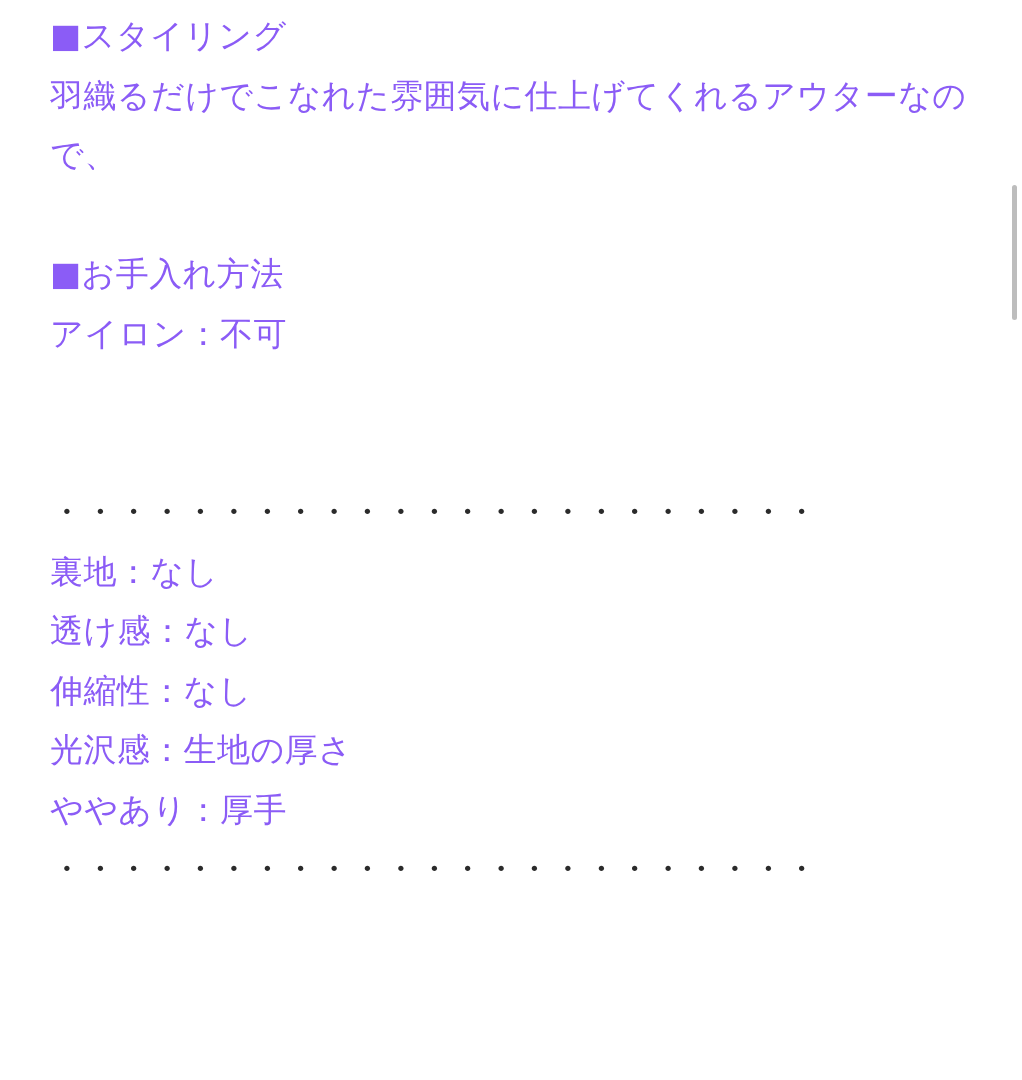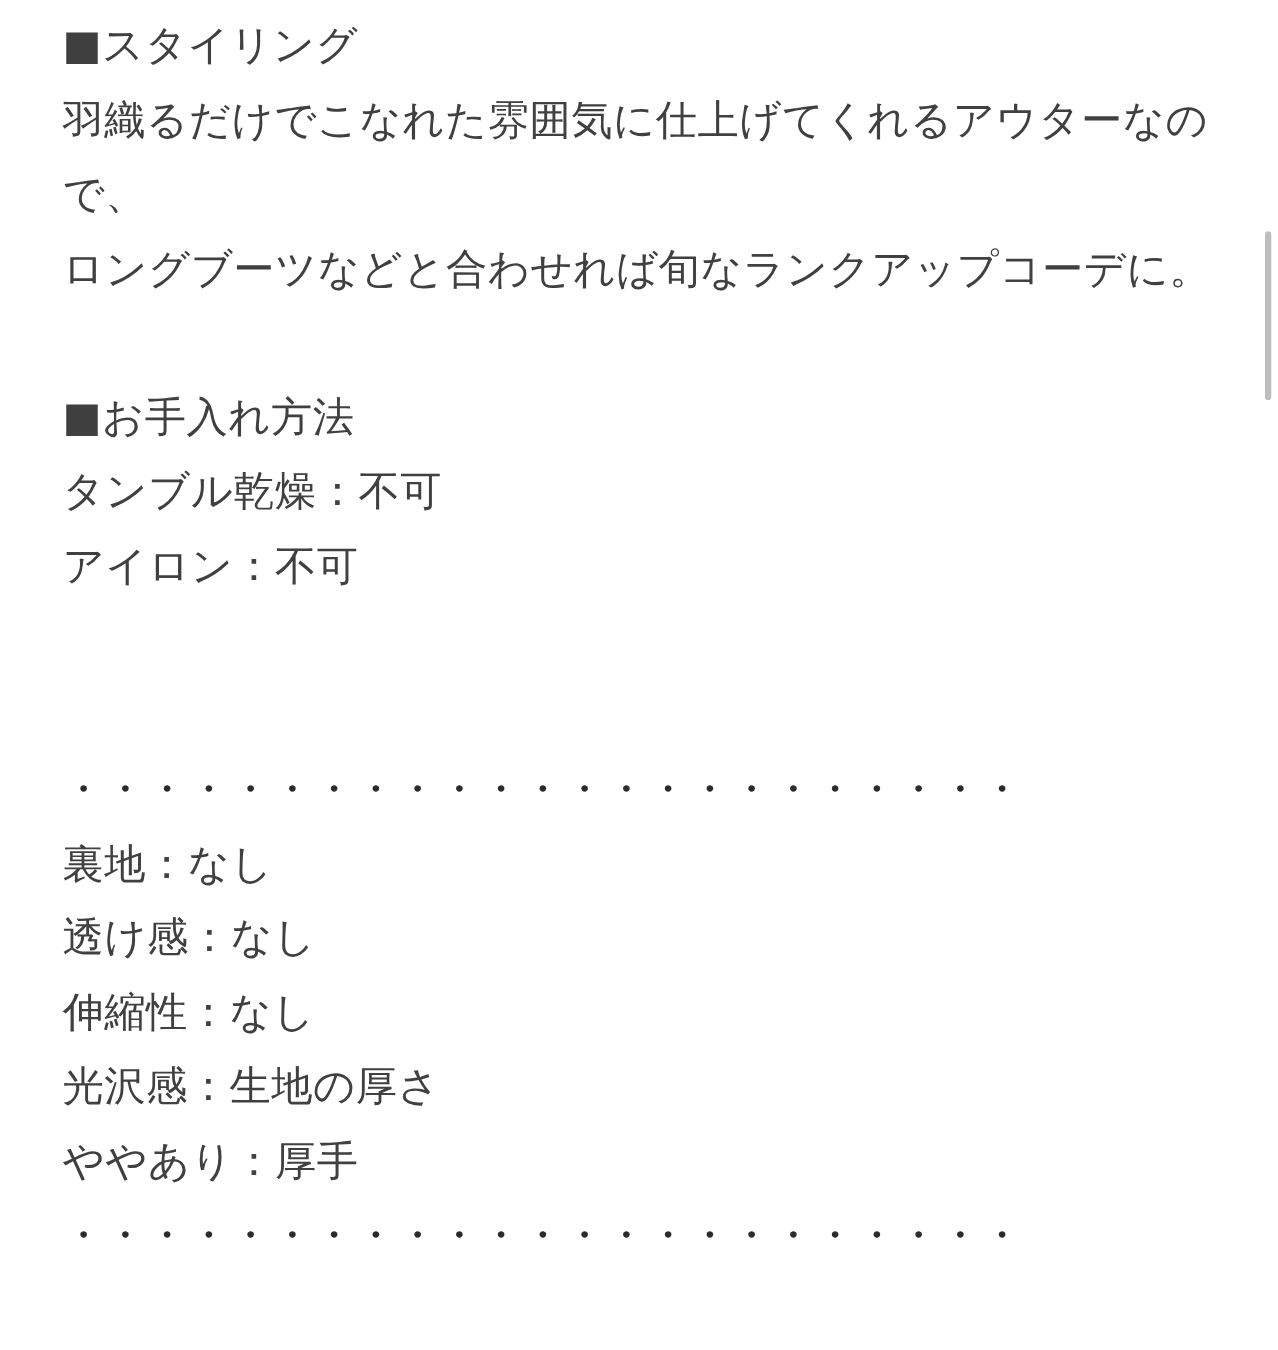--- a/index.html
+++ b/index.html
@@ -33,21 +33,21 @@
   .para {
     margin: 0;
     padding: 0;
   }
 
   .line {
     font-size: 33px;
     line-height: 59.5px;
     letter-spacing: 0.4px;
     white-space: pre-wrap;
-    color: #404040;
+    color: #8b5cf6;
   }
 
   .line.blank {
     color: transparent;
   }
 
   .dots {
     font-size: 33px;
     line-height: 59.5px;
     letter-spacing: 0.4px;
@@ -78,28 +78,26 @@
 <body>
 
 <div id="page">
 
   <div id="description">
 
     <div class="para">
       <div class="line">■スタイリング</div>
       <div class="line">羽織るだけでこなれた雰囲気に仕上げてくれるアウターなの</div>
       <div class="line">で、</div>
-      <div class="line">ロングブーツなどと合わせれば旬なランクアップコーデに。</div>
     </div>
 
     <div class="line blank">&nbsp;</div>
 
     <div class="para">
       <div class="line">■お手入れ方法</div>
-      <div class="line">タンブル乾燥：不可</div>
       <div class="line">アイロン：不可</div>
     </div>
 
     <div class="line blank">&nbsp;</div>
     <div class="line blank">&nbsp;</div>
 
     <div class="para">
       <div class="dots">・・・・・・・・・・・・・・・・・・・・・・・</div>
       <div class="line">裏地：なし</div>
       <div class="line">透け感：なし</div>

